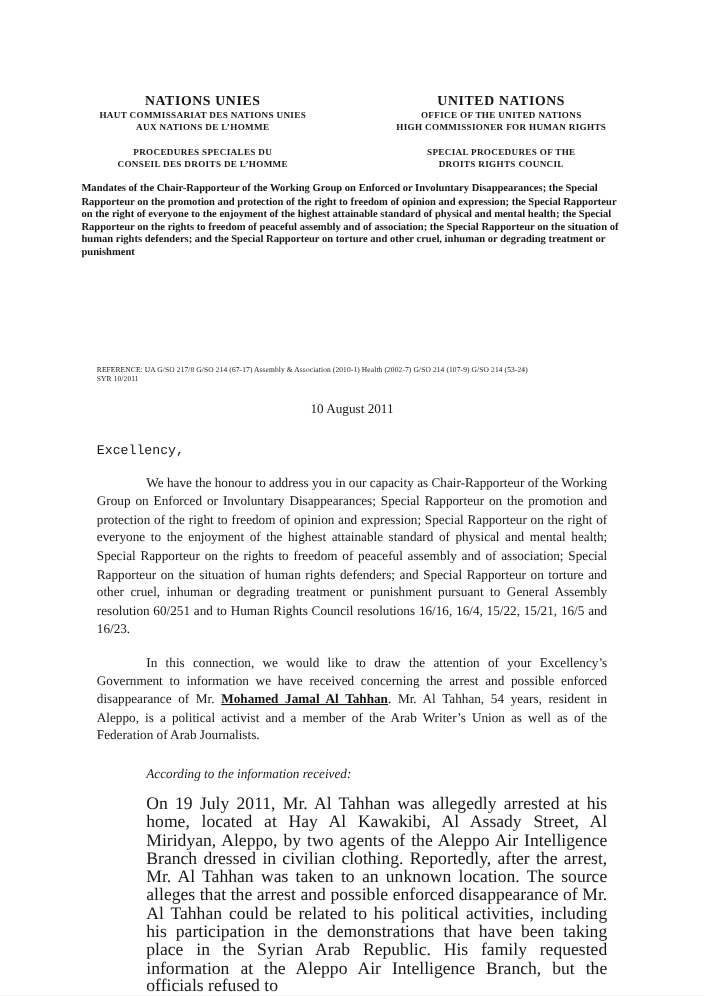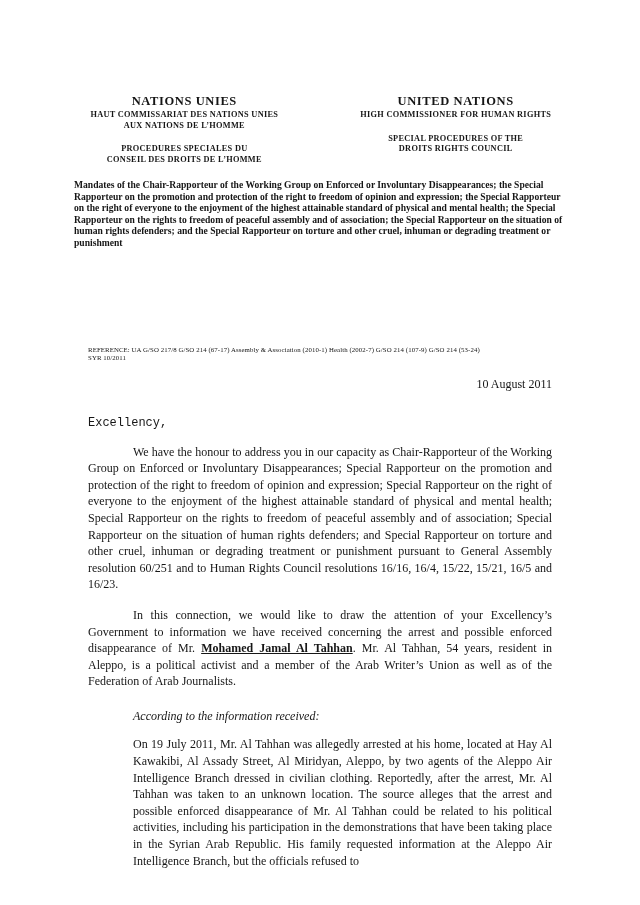--- a/index.html
+++ b/index.html
@@ -16,21 +16,21 @@
     color: #161616;
     font-family: "Liberation Serif", serif;
     box-sizing: border-box;
     padding: 80px 88px 0 88px;
     overflow: hidden;
   }
   
   .letterhead {
     display: flex;
     justify-content: space-between;
-    margin: 14px -24px; 
+    margin: 4px -24px; 
   }
   .lh-col {
     width: 47%;
     text-align: center;
     font-weight: bold;
   }
   .lh-org {
     font-size: 12.5px;
     letter-spacing: 0.6px;
     line-height: 14px;
@@ -53,21 +53,21 @@
   
   .reference {
     margin-top: 97px;
     font-size: 6.8px;
     line-height: 8.5px;
     letter-spacing: 0.1px;
   }
   
   .date-line {
     margin-top: 14px;
-    text-align: right;
+    text-align: center;
     font-size: 12px;
   }
   .salutation {
     margin-top: 24px;
     font-size: 12px;
     font-family: Liberation Mono, monospace;
   }
   
   .para {
     margin-top: 14px;
@@ -75,21 +75,21 @@
     line-height: 16.6px;
     text-align: justify;
     text-indent: 45px;
   }
   .para.no-justify {
     text-align: left;
   }
   .quote-para {
     margin-top: 12px;
     margin-left: 45px;
-    font-size: 12px;
+    font-size: 16px;
     line-height: 16.6px;
     text-align: justify;
     text-indent: 0;
   }
   .bold { font-weight: bold; text-decoration: underline; }
 </style>
 </head>
 <body>
 
 <div class="page">
@@ -98,20 +98,21 @@
     <div class="lh-col">
       <div class="lh-org">NATIONS UNIES</div>
       <div class="lh-sub">HAUT COMMISSARIAT DES NATIONS UNIES</div>
       <div class="lh-sub">AUX NATIONS DE L’HOMME</div>
       <div class="lh-gap"></div>
       <div class="lh-sub">PROCEDURES SPECIALES DU</div>
       <div class="lh-sub">CONSEIL DES DROITS DE L’HOMME</div>
     </div>
     <div class="lh-col">
       <div class="lh-org">UNITED NATIONS</div>
+      <div class="lh-sub">OFFICE OF THE UNITED NATIONS</div>
       <div class="lh-sub">HIGH COMMISSIONER FOR HUMAN RIGHTS</div>
       <div class="lh-gap"></div>
       <div class="lh-sub">SPECIAL PROCEDURES OF THE</div>
       <div class="lh-sub">DROITS RIGHTS COUNCIL</div>
     </div>
   </div>
 
   <div class="mandates">Mandates of the Chair-Rapporteur of the Working Group on Enforced or Involuntary Disappearances; the Special Rapporteur on the promotion and protection of the right to freedom of opinion and expression; the Special Rapporteur on the right of everyone to the enjoyment of the highest attainable standard of physical and mental health; the Special Rapporteur on the rights to freedom of peaceful assembly and of association; the Special Rapporteur on the situation of human rights defenders; and the Special Rapporteur on torture and other cruel, inhuman or degrading treatment or punishment</div>
 
   <div class="reference">

